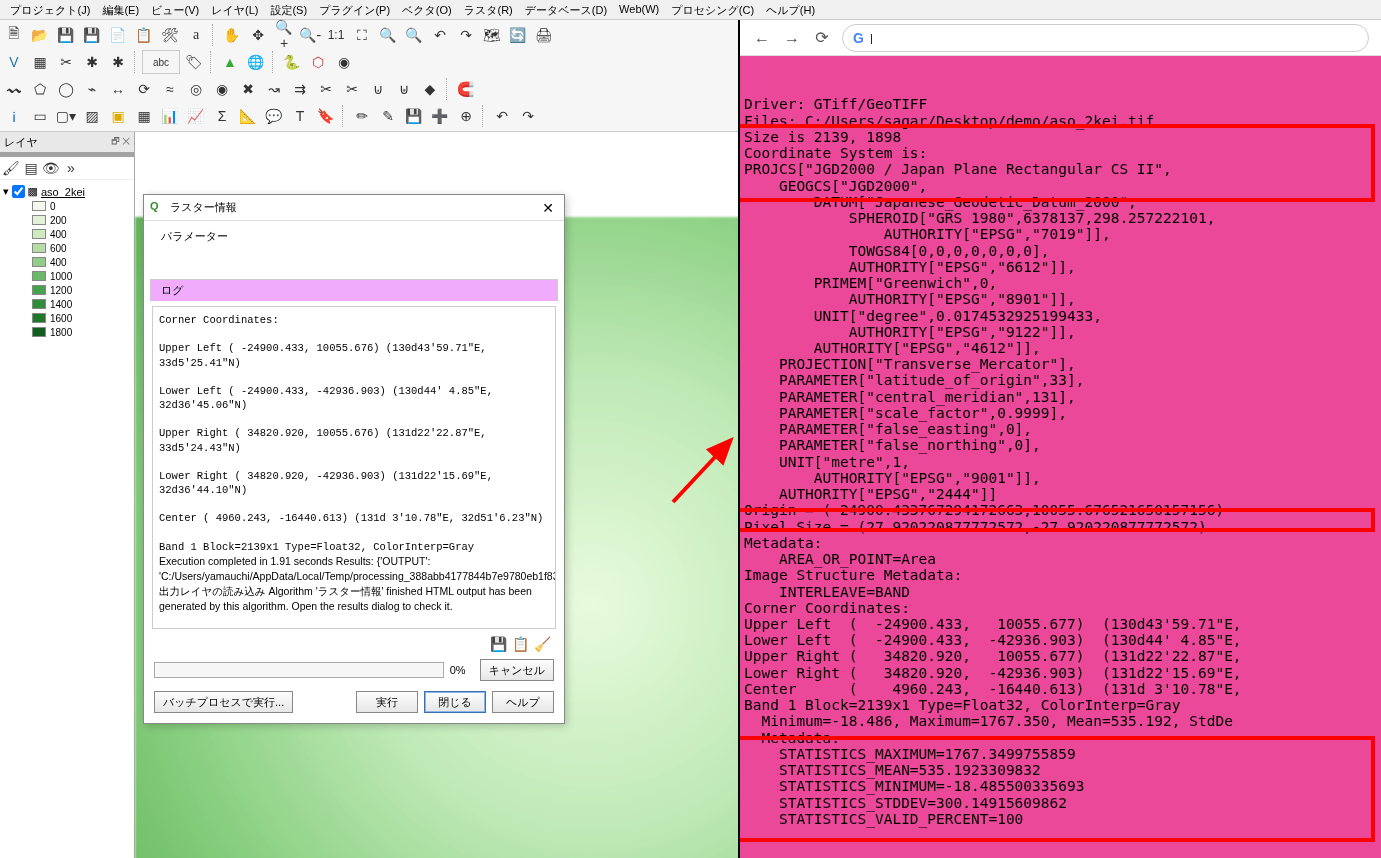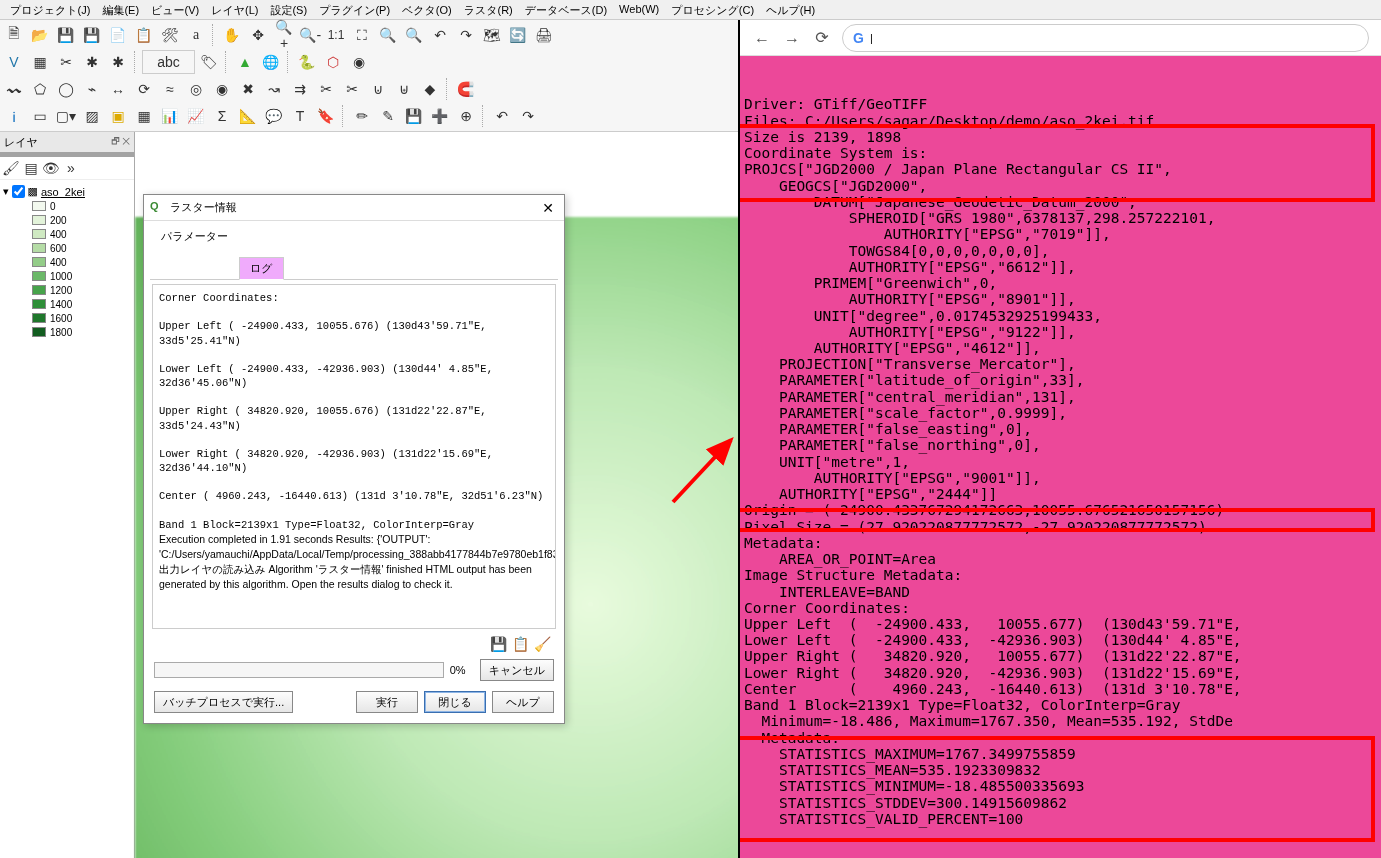--- a/index.html
+++ b/index.html
@@ -30,21 +30,21 @@
 .addr { flex: 1; height: 28px; border: 1px solid #ccc; border-radius: 14px; display: flex; align-items: center; padding: 0 10px; gap: 6px; }
 .g-logo { font-weight: bold; font-size: 14px; }
 .gdal-output { flex: 1; padding: 8px 4px; font-family: "Courier New", monospace; font-size: 14.5px; line-height: 1.12; white-space: pre; overflow: hidden; background: #ec4899; position: relative; }
 .redbox { border: 4px solid #f00; position: absolute; z-index: 2; }
 .arrow { position: absolute; z-index: 3; pointer-events: none; }
 .dialog { position: absolute; left: 143px; top: 194px; width: 422px; height: 530px; background: #fff; border: 1px solid #888; box-shadow: 2px 2px 8px rgba(0,0,0,.2); display: flex; flex-direction: column; z-index: 5; }
 .dlg-titlebar { height: 26px; display: flex; align-items: center; padding: 0 6px; border-bottom: 1px solid #ddd; }
 .dlg-icon { width: 16px; height: 16px; margin-right: 4px; color: #3a8a33; font-weight: bold; }
 .dlg-title { flex: 1; font-size: 11px; }
 .dlg-close { font-size: 14px; cursor: default; padding: 0 4px; }
-.tabs { display: flex; border-bottom: 1px solid #ccc; margin: 4px 6px 0; }
+.tabs { display: flex; border-bottom: 1px solid #ccc; margin: 4px 6px 0; flex-direction: column; }
 .tab { padding: 3px 10px; font-size: 11px; border: 1px solid transparent; border-bottom: none; cursor: default; }
 .tab.active { border-color: #ccc; background: #f0abfc; border-bottom: 1px solid #fff; margin-bottom: -1px; margin-top: 32px; }
 .dlg-body { flex: 1; margin: 4px 8px; border: 1px solid #ccc; padding: 6px; font-family: "Courier New", monospace; font-size: 10.5px; line-height: 1.35; white-space: pre-wrap; overflow: auto; }
 .dlg-body .nonmono { font-family: "MS UI Gothic", sans-serif; font-size: 10.5px; white-space: normal; }
 .dlg-iconbar { display: flex; justify-content: flex-end; gap: 4px; padding: 2px 12px; }
 .dlg-progress { display: flex; align-items: center; gap: 6px; padding: 4px 10px; }
 .dlg-progress .bar { flex: 1; height: 16px; border: 1px solid #aaa; background: #f6f6f6; }
 .dlg-progress .pct { font-size: 11px; width: 24px; }
 .dlg-buttons { display: flex; justify-content: space-between; padding: 6px 10px 10px; }
 .btn { min-width: 62px; height: 22px; border: 1px solid #888; background: linear-gradient(#fdfdfd,#e6e6e6); font-size: 11px; padding: 0 8px; cursor: default; }
@@ -96,21 +96,21 @@
     <button class="tbtn">🔄</button>
     <button class="tbtn">🖨</button>
   </div>
   <div class="trow">
     <button class="tbtn" style="color:#27a">V</button>
     <button class="tbtn">▦</button>
     <button class="tbtn">✂</button>
     <button class="tbtn">✱</button>
     <button class="tbtn">✱</button>
     <span class="tsep"></span>
-    <button class="tbtn" style="width:53px;border:1px solid #ccc;font-size:14px">abc</button>
+    <button class="tbtn" style="width:38px;border:1px solid #ccc;font-size:10px">abc</button>
     <button class="tbtn">🏷</button>
     <span class="tsep"></span>
     <button class="tbtn" style="color:#3a3">▲</button>
     <button class="tbtn" style="color:#00a">🌐</button>
     <span class="tsep"></span>
     <button class="tbtn" style="color:#fb0">🐍</button>
     <button class="tbtn" style="color:#c33">⬡</button>
     <button class="tbtn">◉</button>
   </div>
   <div class="trow">

